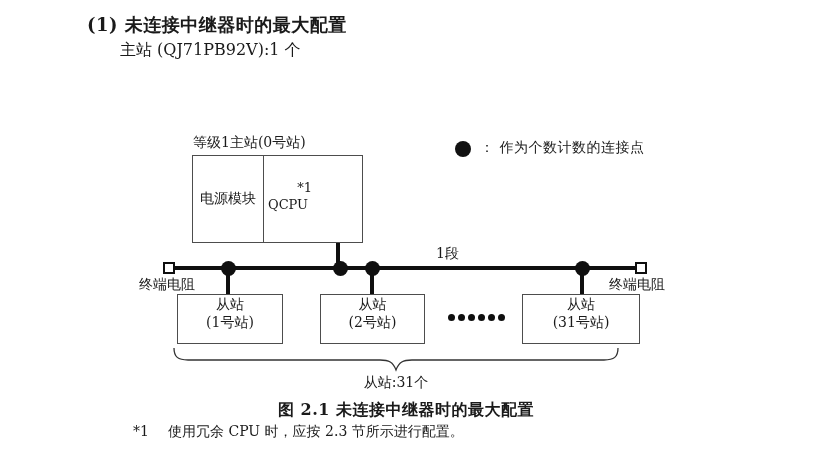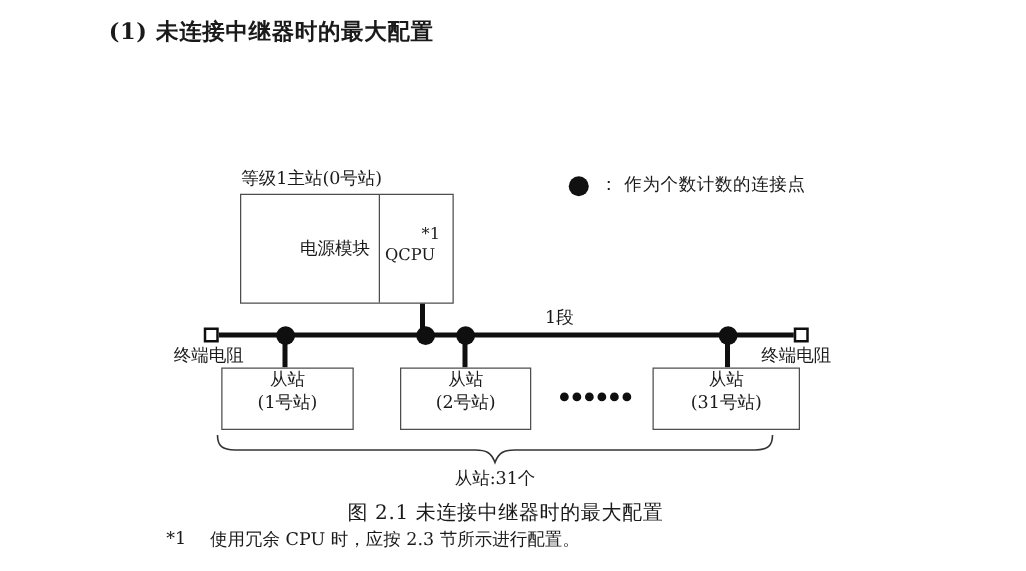--- a/index.html
+++ b/index.html
@@ -21,21 +21,21 @@
   
   .heading   { font-size: 18px; font-weight: bold; letter-spacing: 0.5px; }
   .sub-line  { font-size: 16px; }
 
   
   .dlabel    { font-size: 14px; }
   .box {
     border: 1px solid #4d4d4d;
     background: #ffffff;
   }
-  .master-box { display: flex; padding-left: 40px; }
+  .master-box { display: flex; }
   .cell {
     border-right: 1px solid #4d4d4d;
     position: relative;
     display: flex; align-items: center; justify-content: center;
     font-size: 14px;
   }
   .cell:last-child { border-right: none; }
   .cell-cpu { font-size: 13px; }
   .cpu-note {
     position: absolute; top: 24px; right: 2px;
@@ -78,29 +78,30 @@
   }
 
   
   .ellipsis { display: flex; gap: 3px; align-items: center; }
   .ellipsis i {
     width: 7px; height: 7px; border-radius: 50%;
     background: #0f0f0f; display: block;
   }
 
   .brace-label { font-size: 14px; transform: translateX(-50%); }
-  .caption { font-size: 16px; font-weight: normal; letter-spacing: 0.5px; }
+  .caption { font-size: 16px; font-weight: bold; letter-spacing: 0.5px; }
   .footnote { font-size: 14px; }
 </style>
 </head>
 <body>
 
 <div id="page">
 
   <div class="abs heading" style="left:87px; top:13px;">(1) 未连接中继器时的最大配置</div>
+  <div class="abs sub-line" style="left:120px; top:40px;">主站 (QJ71PB92V):1 个</div>
 
   <div>
 
     <div class="abs dlabel" style="left:193px; top:134px;">等级1主站(0号站)</div>
 
     <div class="abs box master-box" style="left:192px; top:155px; width:171px; height:88px;">
       <div class="cell" style="width:71px;">电源模块</div>
       <div class="cell cell-cpu" style="width:50px;">
         <span class="cpu-note">*1</span>
         <span class="cpu-name">QCPU</span>

